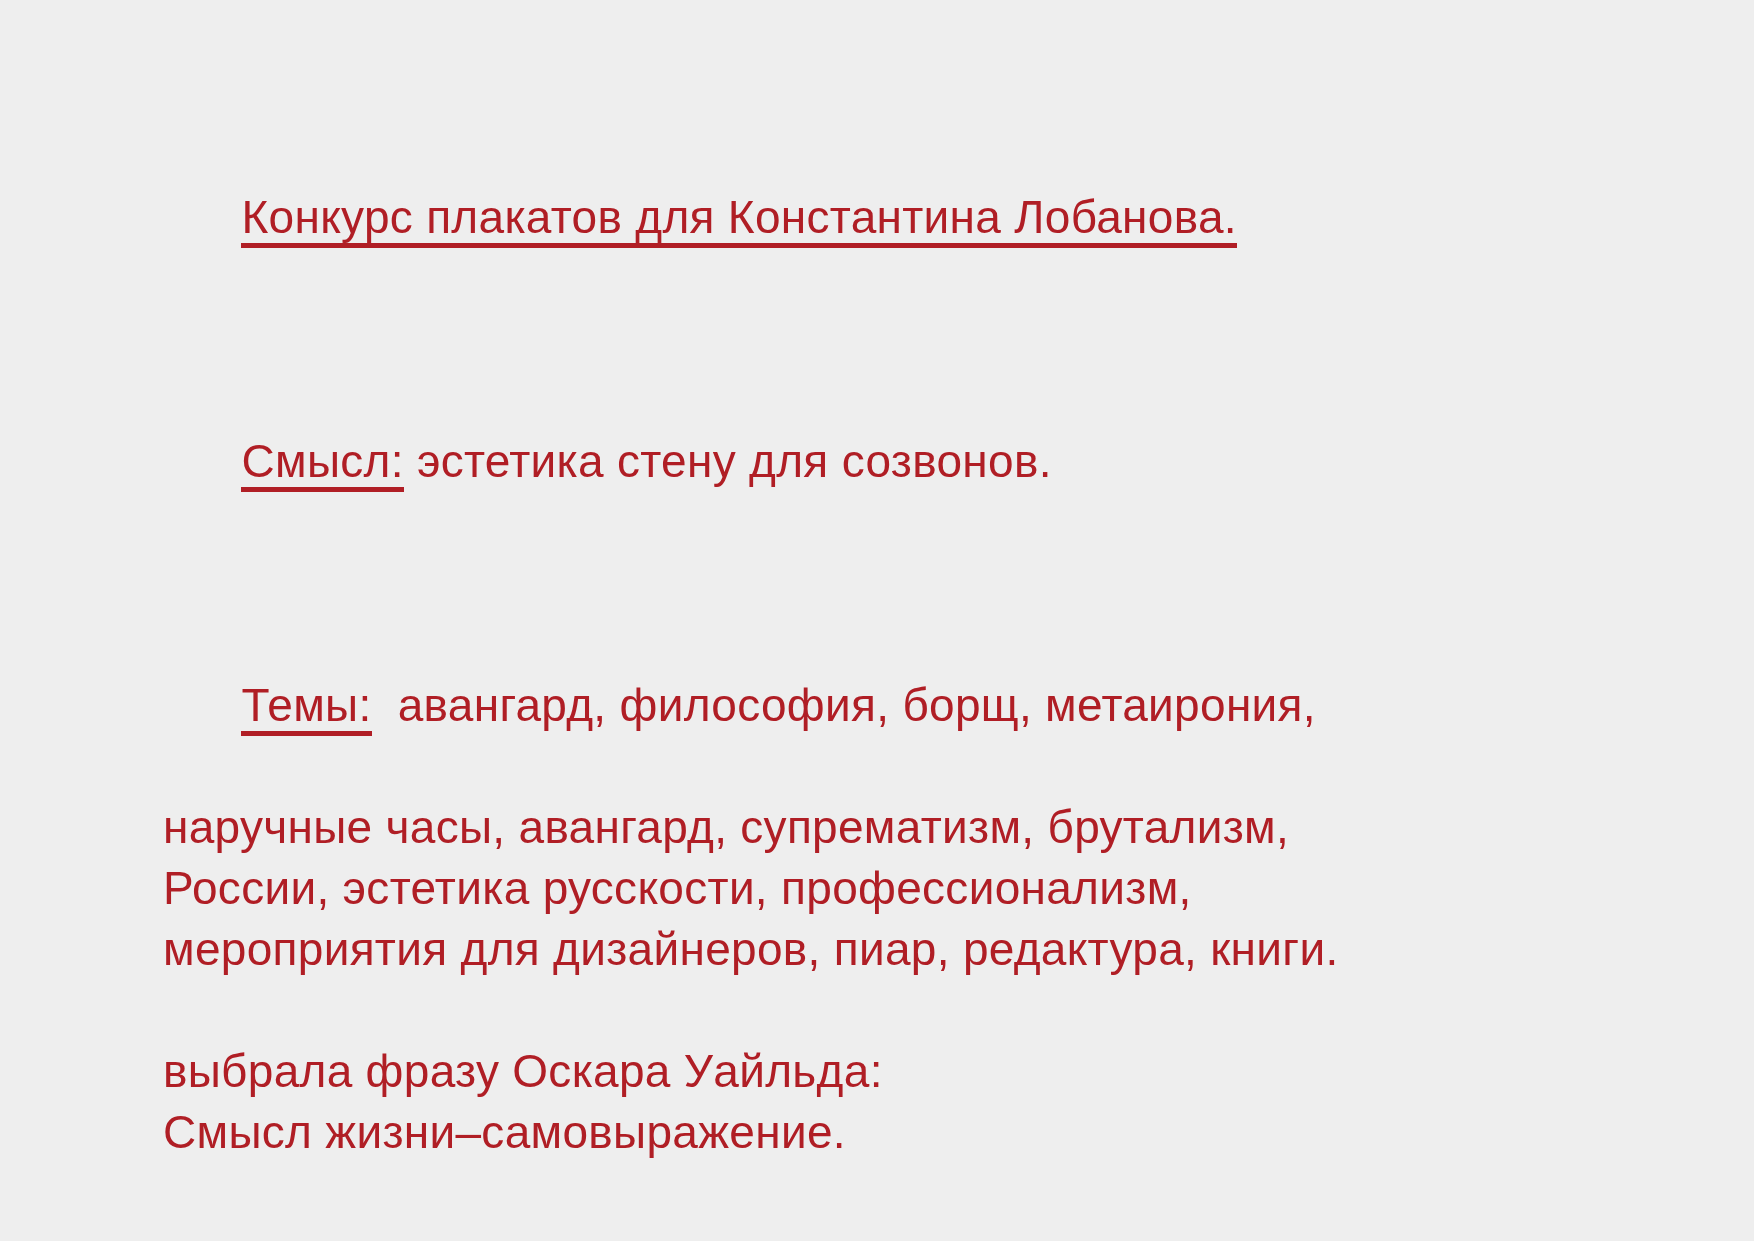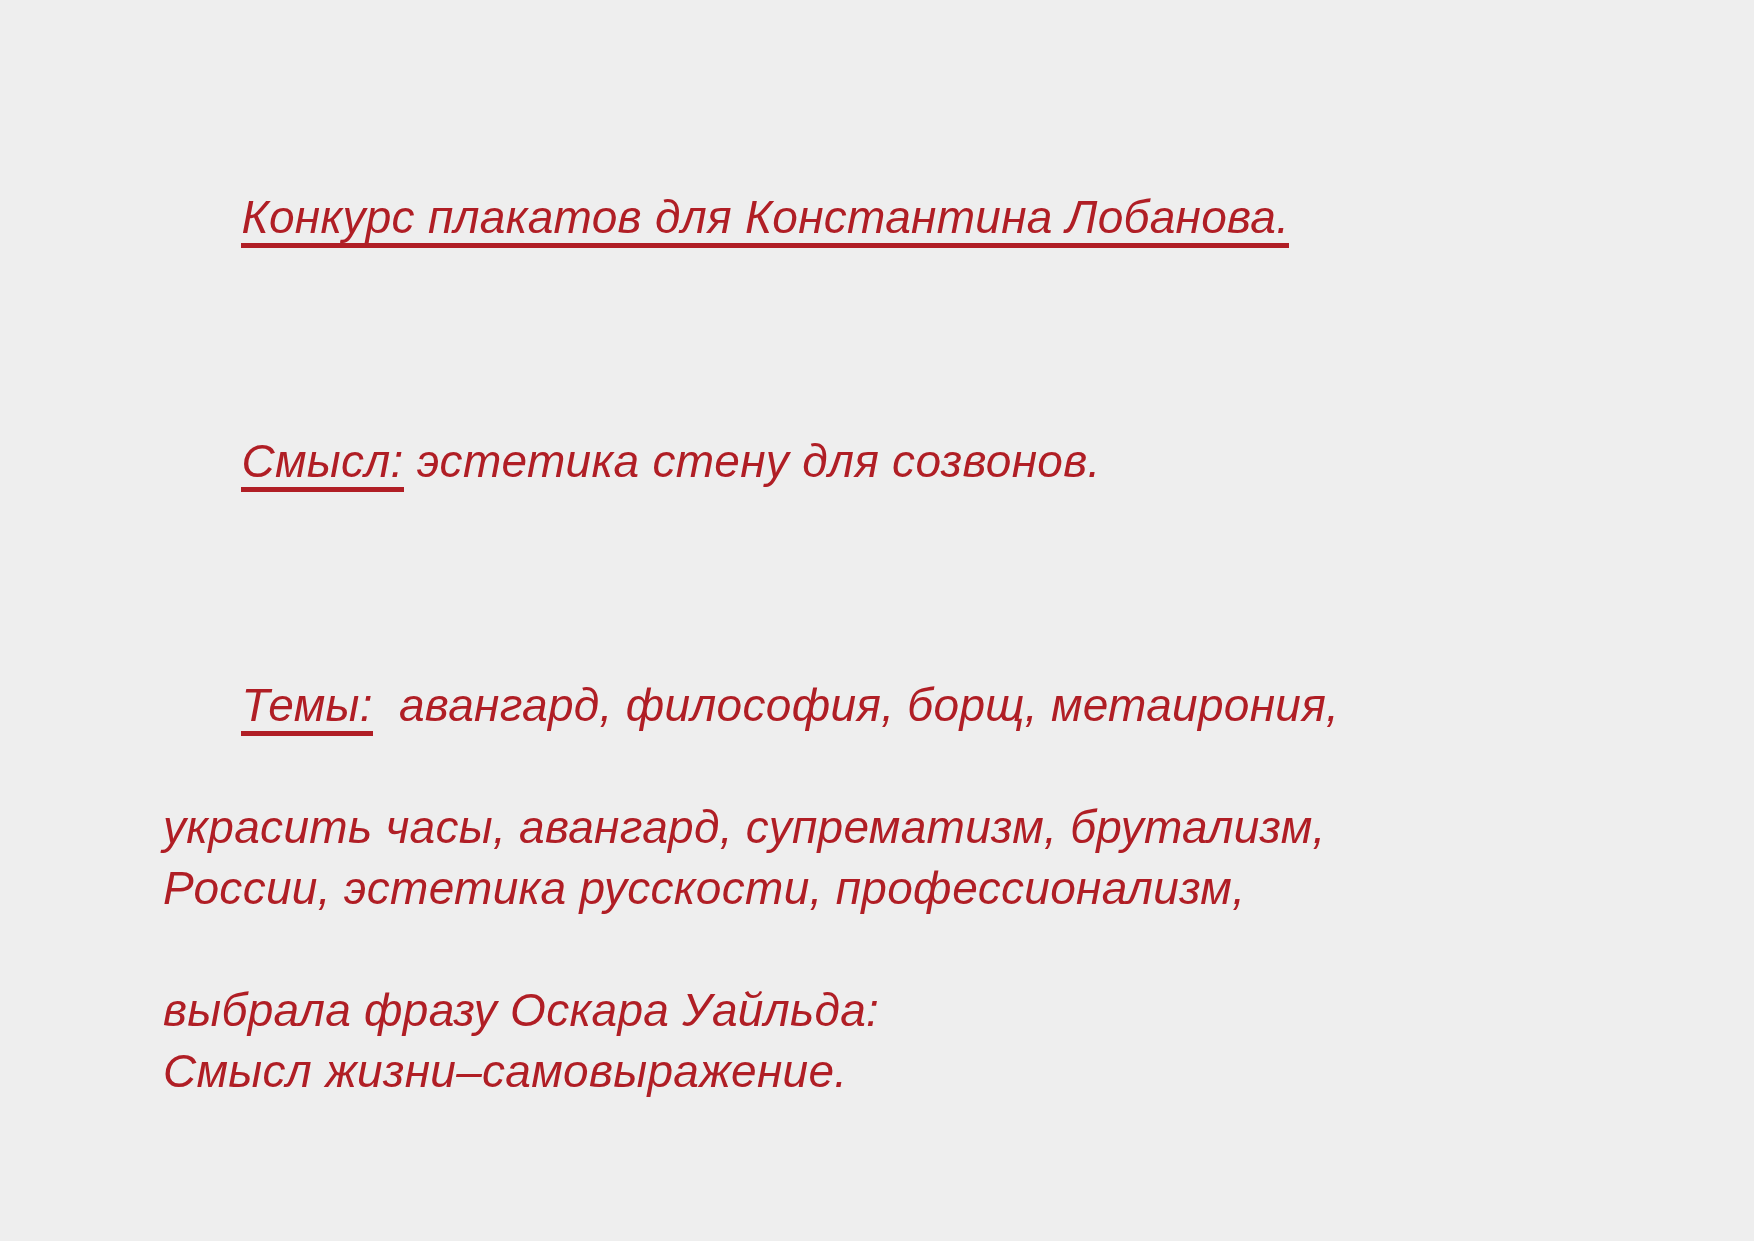--- a/index.html
+++ b/index.html
@@ -19,21 +19,20 @@
       left: 163px;
       top: 126px;
       color: var(--text, #b01e25);
       font-size: 46px;
       line-height: 61px;
       letter-spacing: 0.3px;
       font-weight: 400;
     }
     .block {
       margin: 0 0 61px 0;
-      font-style: italic;
     }
     .block:last-child {
       margin-bottom: 0;
     }
     .line {
       white-space: pre;
     }
     
     .u {
       display: inline-block;
@@ -55,22 +54,23 @@
   <div class="block">
     <div class="line">
       <span class="u">Смысл:</span><span> эстетика стену для созвонов.</span>
     </div>
   </div>
 
   <div class="block">
     <div class="line">
       <span class="u">Темы:</span><span>  авангард, философия, борщ, метаирония,</span>
     </div>
-    <div class="line">украсить часы, авангард, супрематизм, брутализм,</div>
+    <div class="line">наручные часы, авангард, супрематизм, брутализм,</div>
     <div class="line">России, эстетика русскости, профессионализм,</div>
+    <div class="line">мероприятия для дизайнеров, пиар, редактура, книги.</div>
   </div>
 
   <div class="block">
     <div class="line">выбрала фразу Оскара Уайльда:</div>
     <div class="line">Смысл жизни–самовыражение.</div>
 
   </div>
 
 </div>
 

